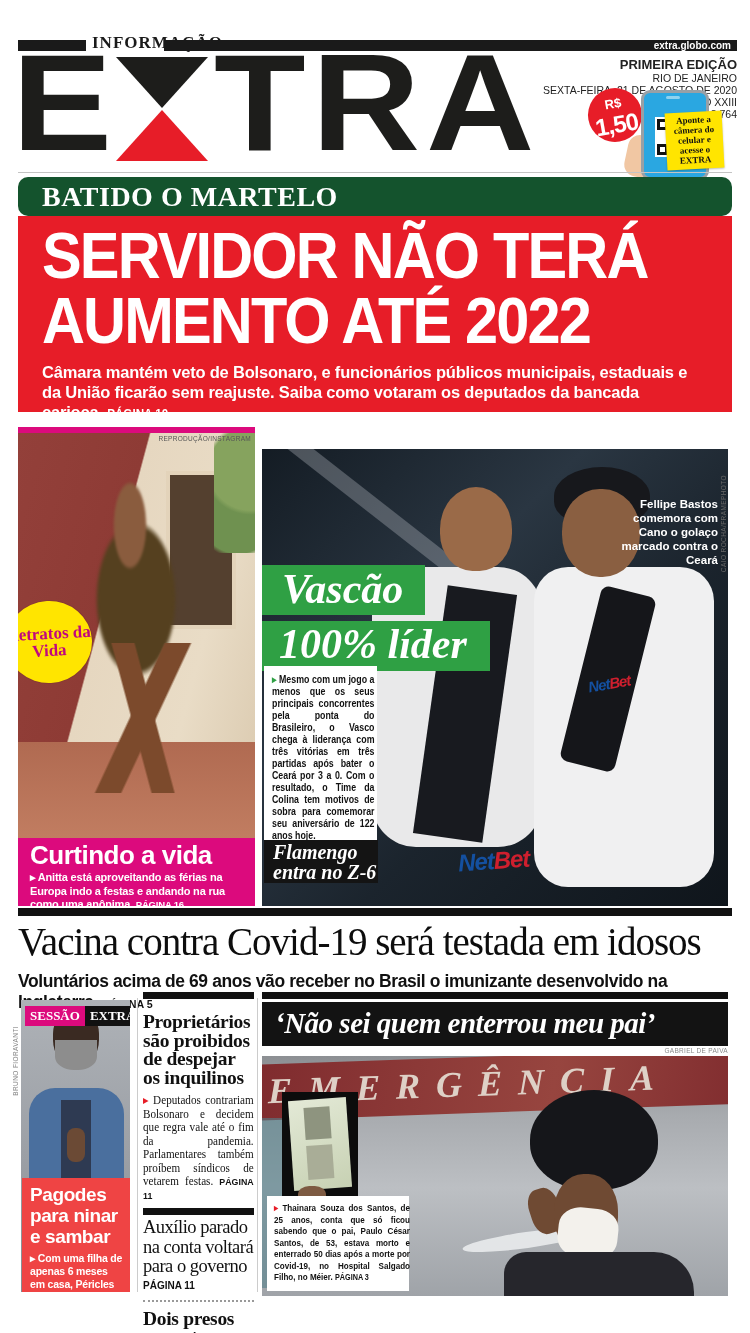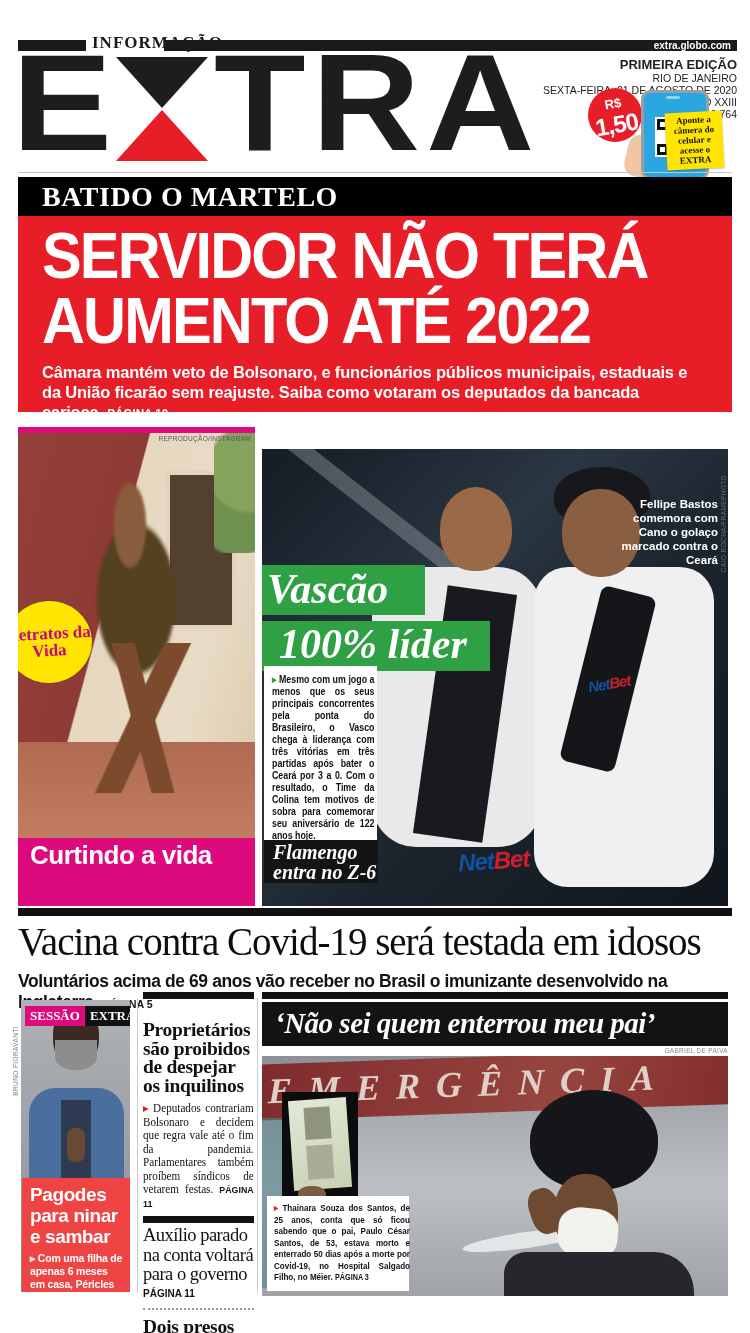--- a/index.html
+++ b/index.html
@@ -27,22 +27,22 @@
   #price .val{display:block;font:700 24px "Liberation Sans",sans-serif;letter-spacing:-1px;}
   #hand{left:626px;top:136px;width:36px;height:42px;background:#f1c7a3;border-radius:12px;transform:rotate(12deg);}
   #phone{left:641px;top:90px;width:62px;height:84px;background:#2aa7e1;border:3px solid #98a0a6;border-radius:9px;}
   #phone .speaker{position:absolute;left:22px;top:3px;width:14px;height:3px;background:#8fd2ef;border-radius:2px;}
   #qr{position:absolute;left:11px;top:24px;width:40px;height:40px;background:#fff;}
   #yellow-note{left:666px;top:112px;width:57px;height:54px;background:#ffe500;transform:rotate(-3deg);
                font:700 9px "Liberation Serif",serif;color:#111;text-align:center;padding-top:3px;line-height:10px;box-shadow:0 1px 2px rgba(0,0,0,.25);}
   #header-hairline{left:18px;top:172px;width:714px;height:1px;background:#c4c4c4;}
 
   
-  #kicker{left:18px;top:177px;width:714px;height:39px;background:#000000;color:#fff;
-          font:700 28px "Liberation Serif",serif;line-height:39px;padding-left:24px;box-sizing:border-box;letter-spacing:.5px;}
+  #kicker{left:18px;top:177px;width:714px;height:39px;background:#14532d;color:#fff;
+          font:700 28px "Liberation Serif",serif;line-height:39px;padding-left:24px;box-sizing:border-box;letter-spacing:.5px;border-radius:10px;}
   #lead-block{left:18px;top:216px;width:714px;height:196px;background:#e71d28;color:#fff;box-sizing:border-box;padding:8px 0 0 24px;}
   .lead-hl{font:700 64px "Liberation Sans",sans-serif;line-height:65px;letter-spacing:-2px;transform:scaleX(.93);transform-origin:left;white-space:nowrap;}
   #lead-deck{margin-top:9px;width:676px;font:700 17px "Liberation Sans",sans-serif;line-height:20px;letter-spacing:-.2px;transform:scaleX(.97);transform-origin:left;}
   .pageref-white{font:700 12px "Liberation Sans",sans-serif;letter-spacing:0;}
 
   
   #anitta-wrap{left:18px;top:427px;width:237px;height:479px;}
   #anitta-topbar{position:absolute;left:0;top:0;width:100%;height:6px;background:#dc0a7d;}
   #anitta-photo{position:absolute;left:0;top:6px;width:100%;height:405px;overflow:hidden;
      background:linear-gradient(105deg,#93403a 0%,#8e3b35 38%,#e6d7c0 38.5%,#e9dcc6 70%,#d9c8ad 100%);}
@@ -82,21 +82,21 @@
   .netbet{font:700 italic 24px "Liberation Sans",sans-serif;letter-spacing:-1px;}
   .netbet .net{color:#1450a0;}
   .netbet .bet{color:#cf1f2e;}
   #nb-big{position:absolute;left:196px;top:398px;transform:rotate(-4deg);}
   #nb-small{position:absolute;left:326px;top:226px;font-size:15px;transform:rotate(-10deg);}
   #vasco-caption{position:absolute;left:340px;top:48px;width:116px;text-align:right;color:#fff;
       font:700 11.5px "Liberation Sans",sans-serif;line-height:14px;}
   .credit-v{position:absolute;right:1px;top:26px;writing-mode:vertical-rl;transform:rotate(180deg);
       font:400 6.5px "Liberation Sans",sans-serif;color:#666;letter-spacing:.4px;}
   #vasco-hl1{position:absolute;left:0;top:138px;width:163px;height:50px;background:#2fa044;color:#fff;
-      font:700 italic 42px "Liberation Serif",serif;line-height:48px;padding-left:5px;box-sizing:border-box;}
+      font:700 italic 42px "Liberation Serif",serif;line-height:48px;padding-left:20px;box-sizing:border-box;}
   #vasco-hl2{position:absolute;left:0;top:194px;width:228px;height:50px;background:#2fa044;color:#fff;
       font:700 italic 42px "Liberation Serif",serif;line-height:46px;padding-left:17px;box-sizing:border-box;}
   #vasco-body{position:absolute;left:2px;top:239px;width:113px;background:#fff;box-sizing:border-box;padding:7px 6px 4px 8px;}
   #vasco-body-inner{width:122px;transform:scaleX(.84);transform-origin:left top;
       font:700 10.5px "Liberation Sans",sans-serif;line-height:12px;text-align:justify;color:#111;}
   .arrow-g{color:#2fa044;}
   .arrow-r{color:#e71d28;}
   #flamengo-box{position:absolute;left:2px;top:413px;width:114px;height:43px;background:#141414;color:#fff;
       font:700 italic 20px "Liberation Serif",serif;line-height:20px;padding:2px 0 0 9px;box-sizing:border-box;}
 
@@ -120,21 +120,21 @@
   #sessao-badge{position:absolute;left:4px;top:6px;display:flex;font:700 13px "Liberation Serif",serif;line-height:20px;color:#fff;}
   #sessao-left{background:#dc0a7d;padding:0 5px;}
   #sessao-right{background:#111;padding:0 5px;}
   #pericles-credit{left:12px;top:1026px;writing-mode:vertical-rl;transform:rotate(180deg);font:400 6.5px "Liberation Sans",sans-serif;color:#888;letter-spacing:.4px;}
   #pagodes-box{left:22px;top:1178px;width:108px;height:114px;background:#ef4444;color:#fff;box-sizing:border-box;padding:6px 7px 0 8px;}
   #pagodes-hl{font:700 19px "Liberation Sans",sans-serif;line-height:21px;letter-spacing:-.4px;}
   #pagodes-box .mini{font-size:10.5px;line-height:13px;margin-top:5px;}
 
   #briefs-col{left:143px;top:992px;width:111px;}
   .hrule{height:7px;background:#111;}
-  #brief1-hl{font:700 19.5px "Liberation Serif",serif;line-height:18.5px;letter-spacing:-.3px;margin-top:22px;color:#111;}
+  #brief1-hl{font:700 19.5px "Liberation Serif",serif;line-height:18.5px;letter-spacing:-.3px;margin-top:14px;color:#111;}
   #brief1-body{font:400 12px "Liberation Serif",serif;line-height:13.5px;text-align:justify;margin-top:7px;transform:scaleX(.93);transform-origin:left top;width:119px;}
   #brief1-body .pr{font:700 9.5px "Liberation Sans",sans-serif;}
   #brief2-hl{font:400 18.5px "Liberation Serif",serif;line-height:19.5px;letter-spacing:-.5px;margin-top:3px;color:#111;}
   .pageref-sm{font:700 10px "Liberation Sans",sans-serif;margin-top:3px;}
   .dotrule{border-top:2px dotted #999;margin-top:9px;}
   #brief3-hl{font:700 19.5px "Liberation Serif",serif;line-height:18.5px;letter-spacing:-.3px;margin-top:8px;color:#111;}
   .mt6{margin-top:6px;}
 
   #father-rule{left:262px;top:992px;width:466px;height:7px;background:#111;}
   #father-bar{left:262px;top:1002px;width:466px;height:44px;background:#131313;color:#fff;
@@ -241,20 +241,25 @@
       <div id="anitta-floor"></div>
       <div id="anitta-figure"></div>
       <div id="anitta-legs"></div>
       <div class="credit-h">REPRODUÇÃO/INSTAGRAM</div>
       <div id="vida-badge">
         <span>Retratos da Vida</span>
       </div>
     </div>
     <div id="anitta-box">
       <div id="anitta-hl">Curtindo a vida</div>
+      <div class="mini">
+        <span>▸</span>
+        <span>Anitta está aproveitando as férias na Europa indo a festas e andando na rua como uma anônima.</span>
+        <span class="pr">PÁGINA 16</span>
+      </div>
     </div>
   </div>
 
   <div class="abs" id="vasco-wrap">
     <div id="vasco-photo">
       <div id="vp-streak"></div>
       <div id="vp-arm"></div>
       <div id="vp-p1-torso"></div>
       <div id="vp-p1-stripe"></div>
       <div id="vp-p1-head"></div>

